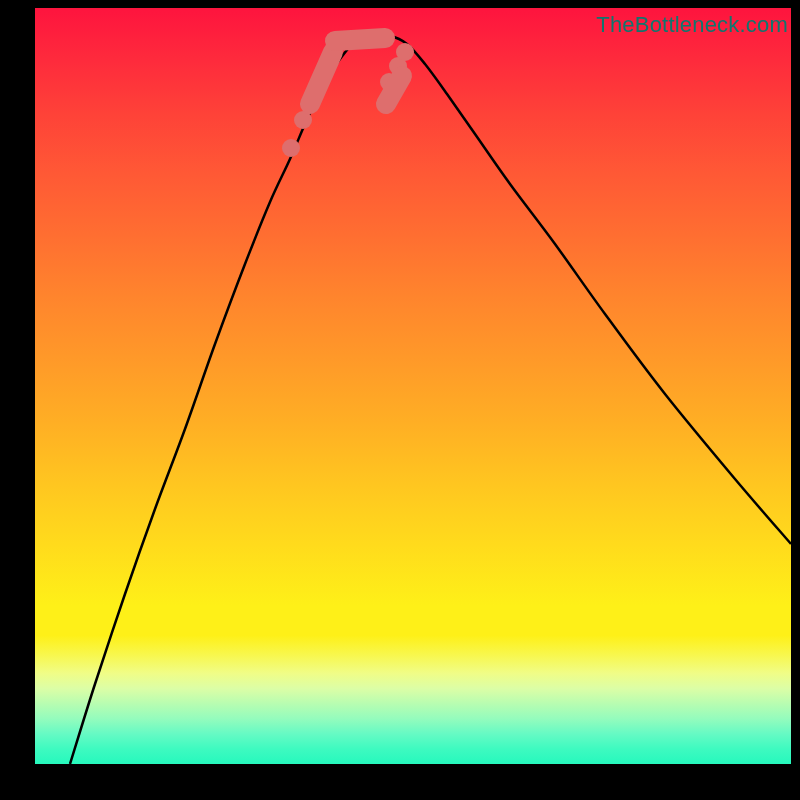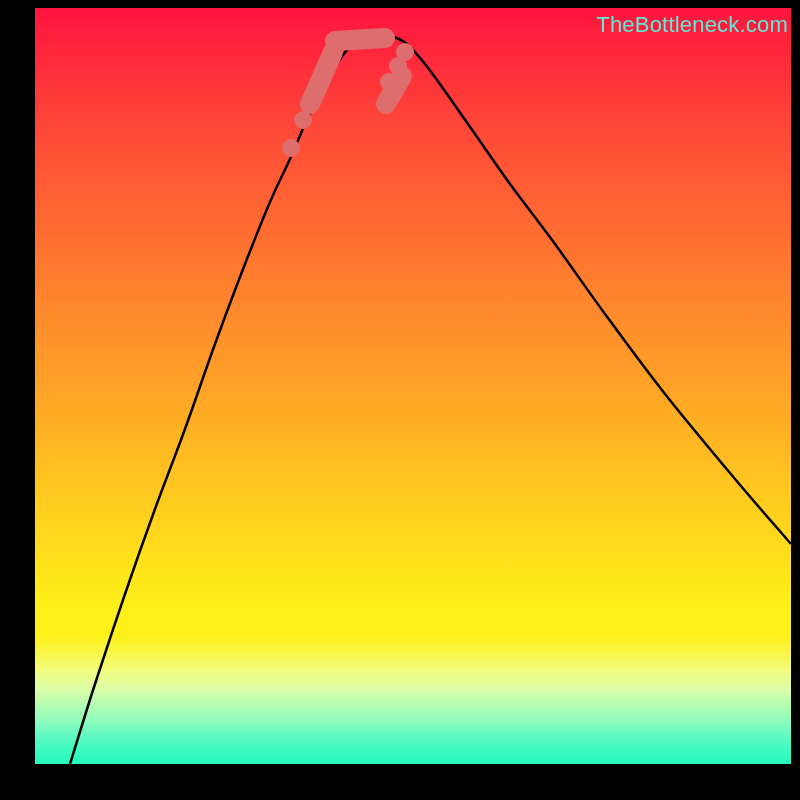--- a/index.html
+++ b/index.html
@@ -37,21 +37,21 @@
       #94fcbd 94%,
       #66fac4 96%,
       #3efac0 98%,
       #26f9bd 100%
     );
   }
   .watermark {
     position: absolute;
     top: 12px;
     right: 12px;
-    color: #5eead4;
+    color: #0f766e;
     font-size: 22px;
     font-weight: 500;
     letter-spacing: 0.2px;
     font-family: Arial, Helvetica, sans-serif;
   }
   svg.curve {
     position: absolute;
     left: 0;
     top: 0;
     width: 756px;

